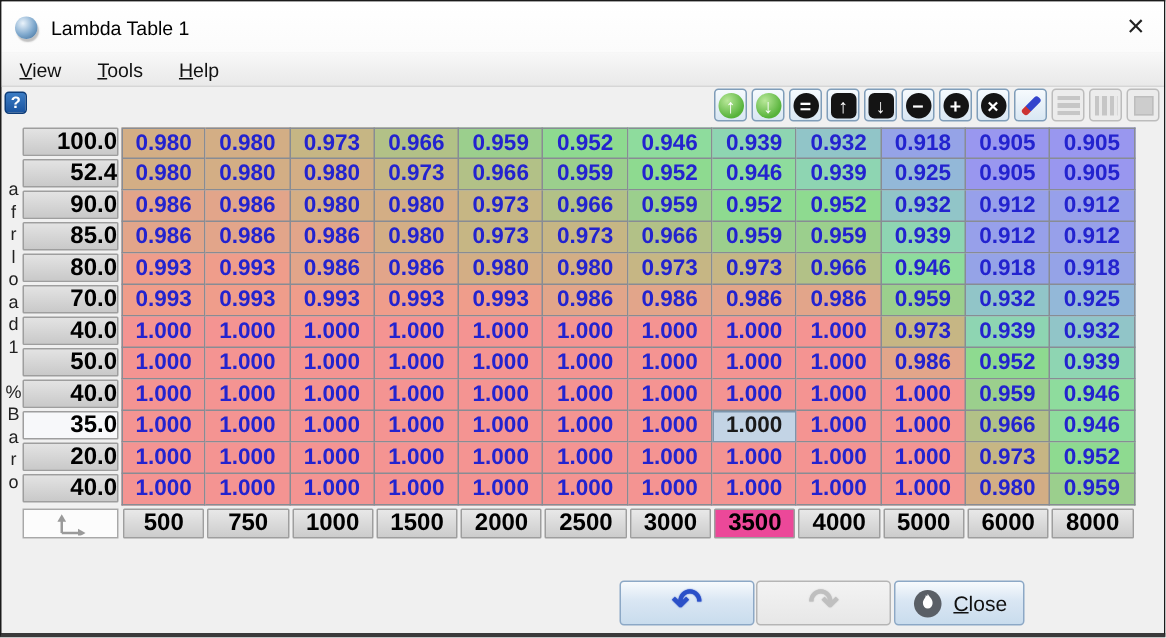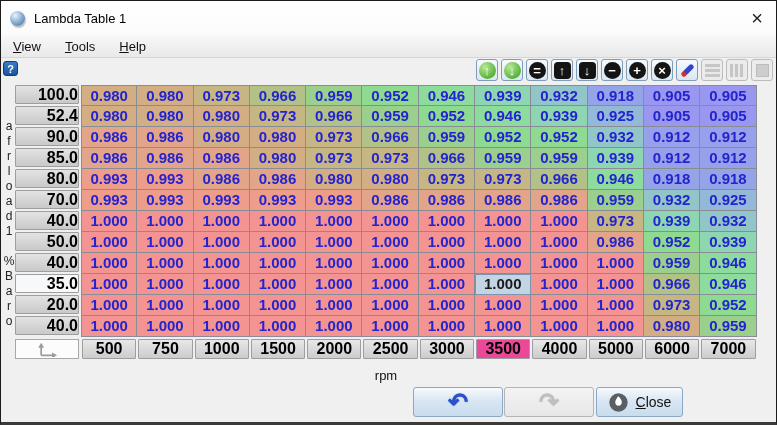--- a/index.html
+++ b/index.html
@@ -349,24 +349,23 @@
       <div class="col-header">750</div>
       <div class="col-header">1000</div>
       <div class="col-header">1500</div>
       <div class="col-header">2000</div>
       <div class="col-header">2500</div>
       <div class="col-header">3000</div>
       <div class="col-header hl">3500</div>
       <div class="col-header">4000</div>
       <div class="col-header">5000</div>
       <div class="col-header">6000</div>
-      <div class="col-header">7000</div>
+      <div class="col-header">8000</div>
     </div>
 
-  <div class="x-axis">rpm</div>
 
   <div class="btn" style="left:412px;width:90px;">
     <span class="undo-glyph">↶</span>
   </div>
   <div class="btn disabled" style="left:503px;width:90px;">
     <span class="redo-glyph">↷</span>
   </div>
   <div class="btn" style="left:595px;width:87px;">
     <svg width="21" height="21" viewBox="0 0 24 24">
       <circle cx="12" cy="12" r="10.5" fill="#5a5f66"></circle>

